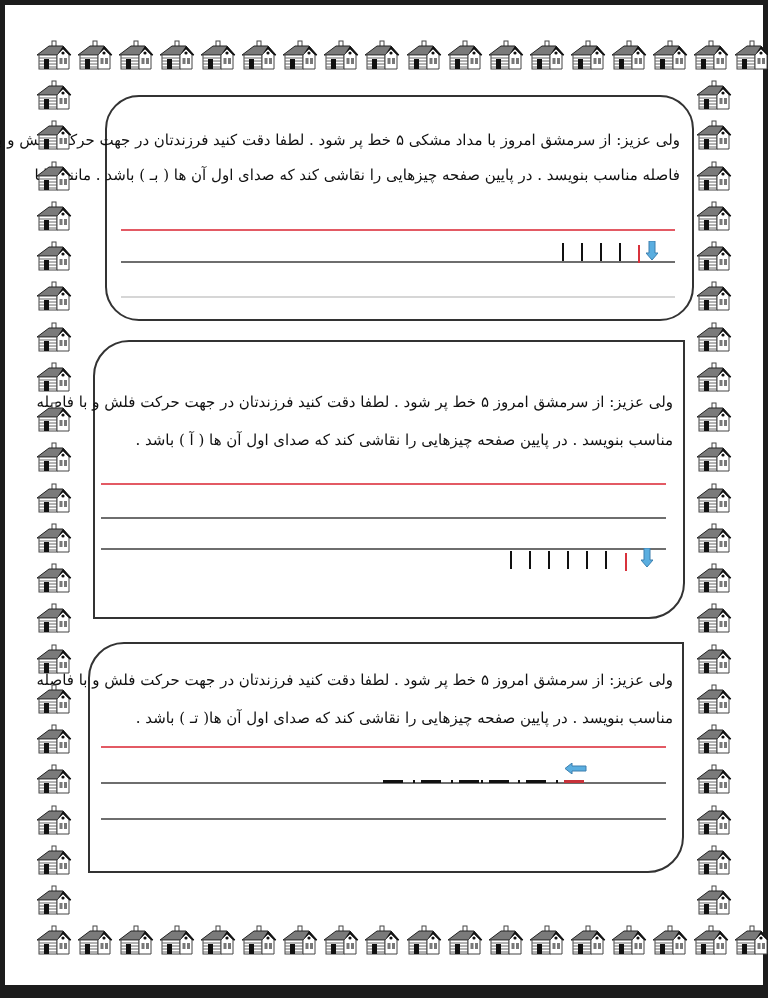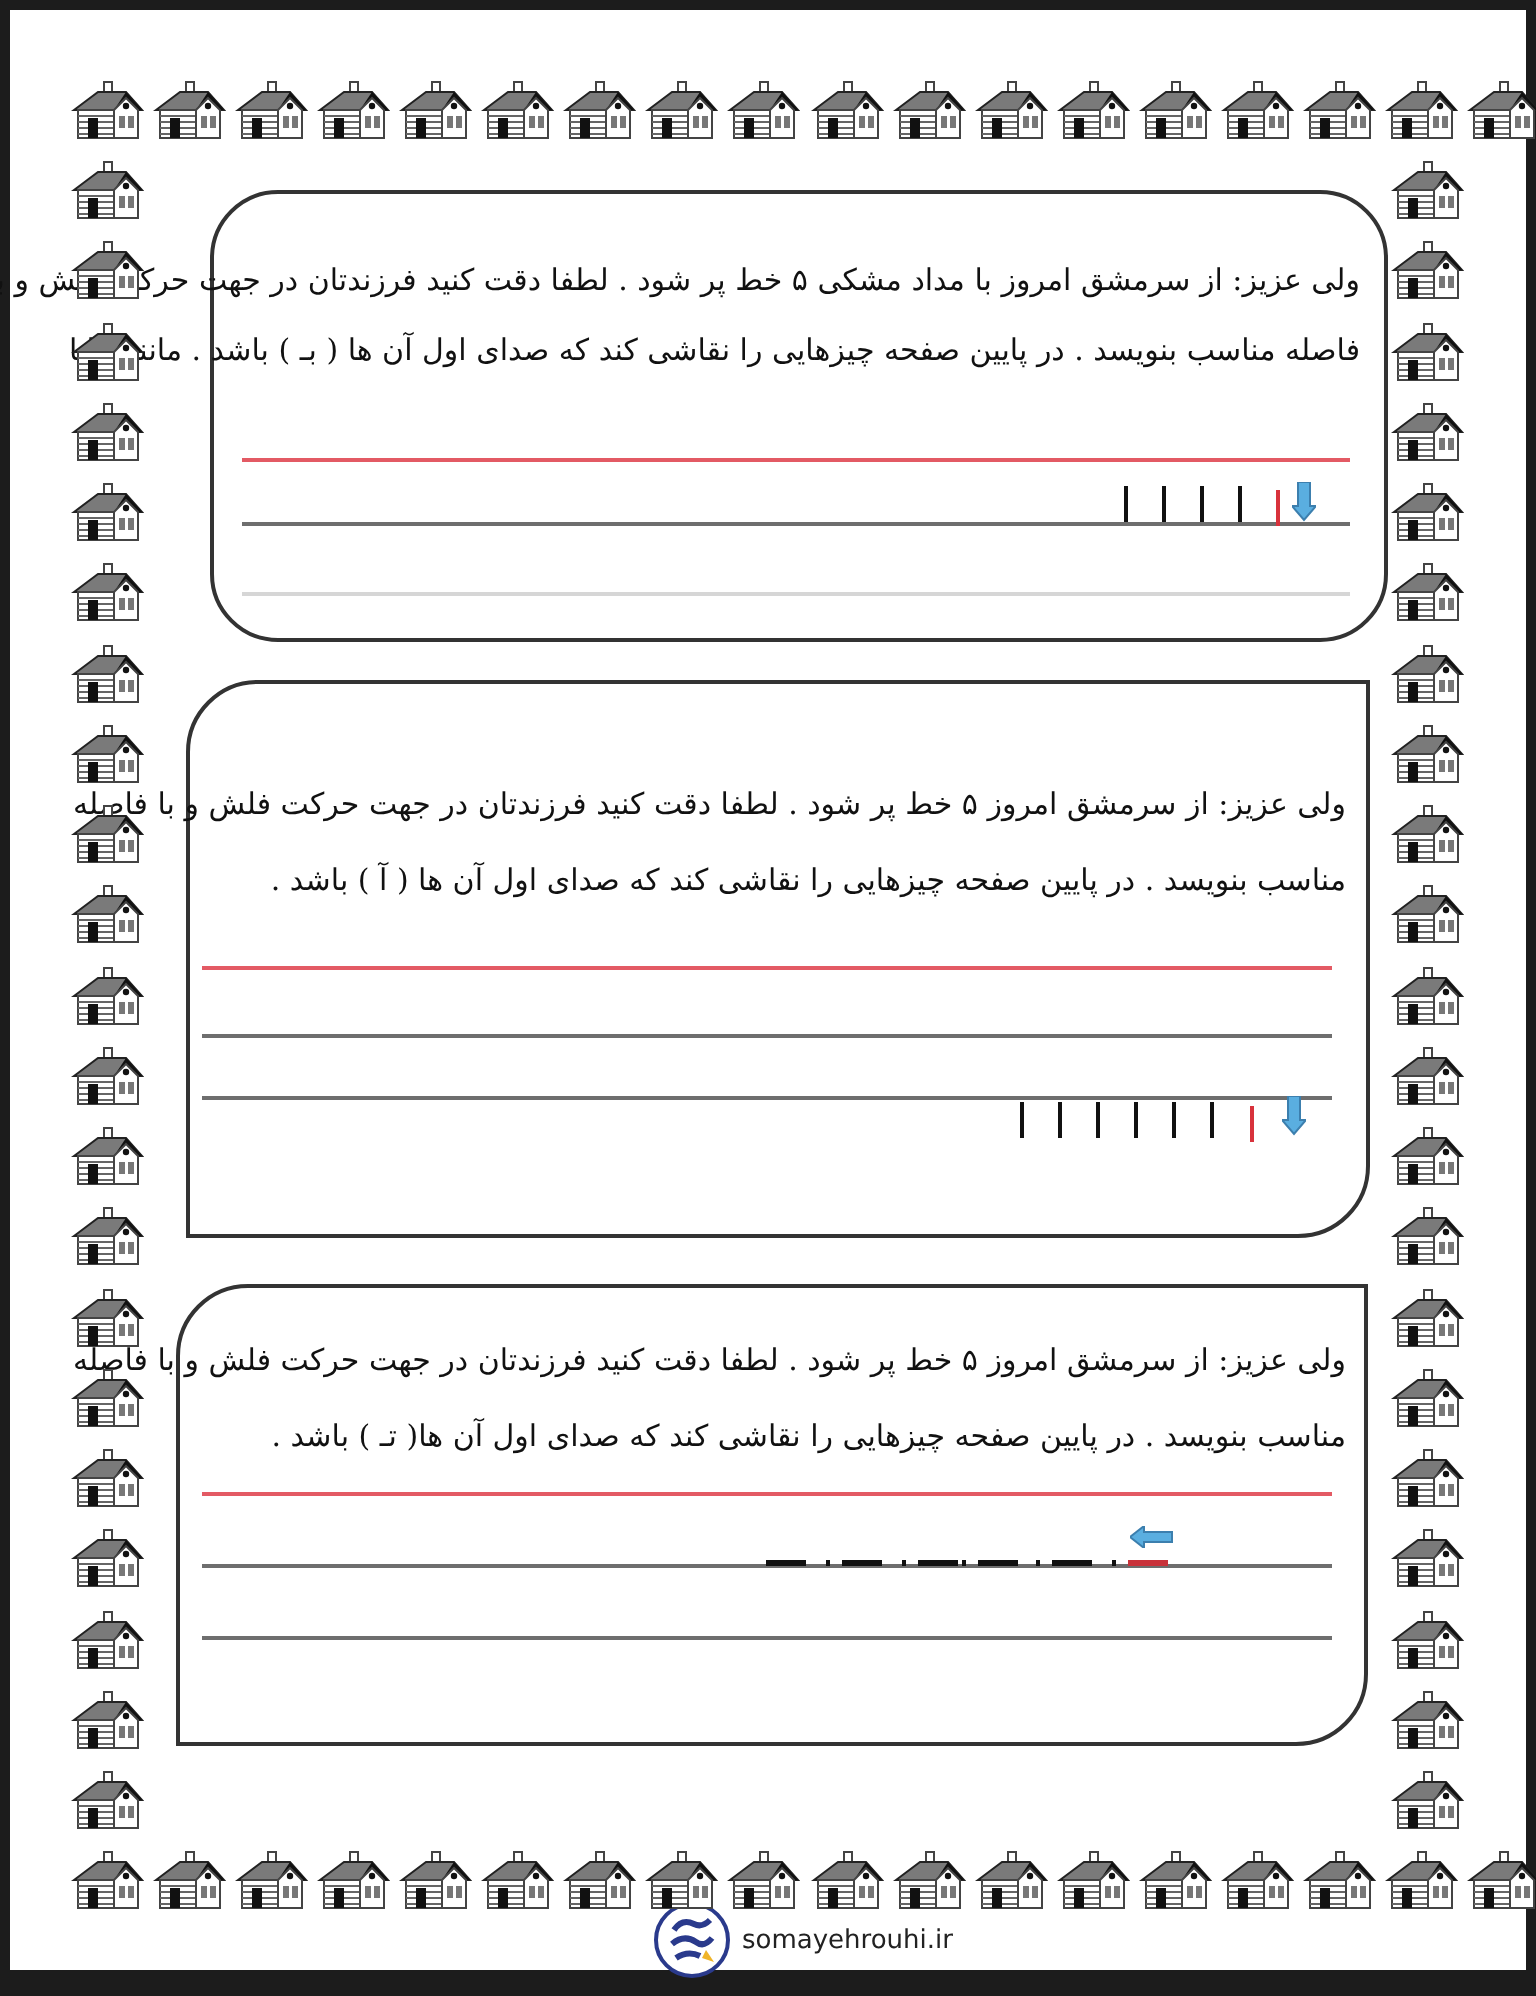--- a/index.html
+++ b/index.html
@@ -98,31 +98,20 @@
   <div class="dot" style="left:476px; top:775px;"></div>
   <div class="dash" style="left:484px; width:20px; top:775px;"></div>
   <div class="dot" style="left:513px; top:775px;"></div>
   <div class="dash" style="left:521px; width:20px; top:775px;"></div>
   <div class="dot" style="left:551px; top:775px;"></div>
   <div class="dash red" style="left:559px; width:20px; top:775px;"></div>
   <svg class="arrow" style="left:560px; top:758px;" width="22" height="11" viewBox="0 0 22 11">
     <path d="M0 5.5 L7 0 V3 H21 V8 H7 V11 Z" fill="#5aaee0" stroke="#3c7fae" stroke-width="1"></path>
   </svg>
 
-  <div class="footer">
-    <div class="logo">
-      <svg width="34" height="34" viewBox="0 0 34 34">
-        <path d="M8 12 Q12 6 18 9 Q22 11 26 7" fill="none" stroke="#2a3a8c" stroke-width="3"></path>
-        <path d="M7 19 Q13 14 19 18 Q23 21 27 16" fill="none" stroke="#2a3a8c" stroke-width="3"></path>
-        <path d="M9 26 Q15 22 21 25" fill="none" stroke="#2a3a8c" stroke-width="3"></path>
-        <path d="M24 22 L28 28 L22 26 Z" fill="#f0b429"></path>
-      </svg>
-    </div>
-    <span class="site">somayehrouhi.ir</span>
-  </div>
 <div class="house" style="left: 30px; top: 35px;">
       <svg viewBox="0 0 38 30">
         <rect x="17" y="1" width="4" height="6" fill="#fff" stroke="#444" stroke-width="1"></rect>
         <polygon points="2,15 14,6 28,6 36,15" fill="#7a7a7a" stroke="#222" stroke-width="1"></polygon>
         <polygon points="22,15 28,6 36,15" fill="#111"></polygon>
         <rect x="4" y="15" width="18" height="14" fill="#fff" stroke="#444" stroke-width="1"></rect>
         <line x1="4" y1="18" x2="22" y2="18" stroke="#666" stroke-width="1"></line>
         <line x1="4" y1="21" x2="22" y2="21" stroke="#666" stroke-width="1"></line>
         <line x1="4" y1="24" x2="22" y2="24" stroke="#666" stroke-width="1"></line>
         <line x1="4" y1="27" x2="22" y2="27" stroke="#666" stroke-width="1"></line>

